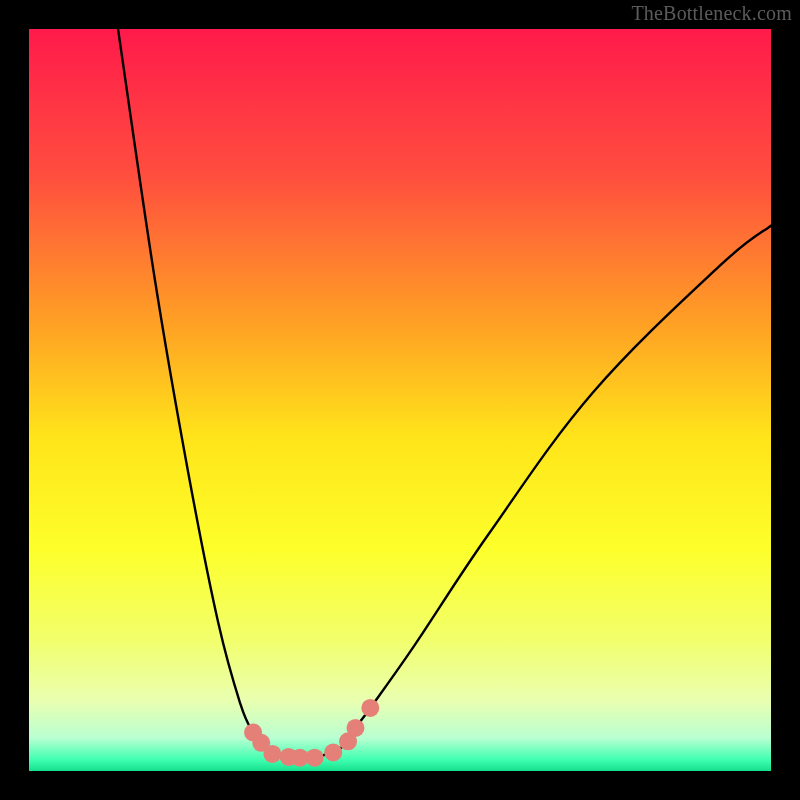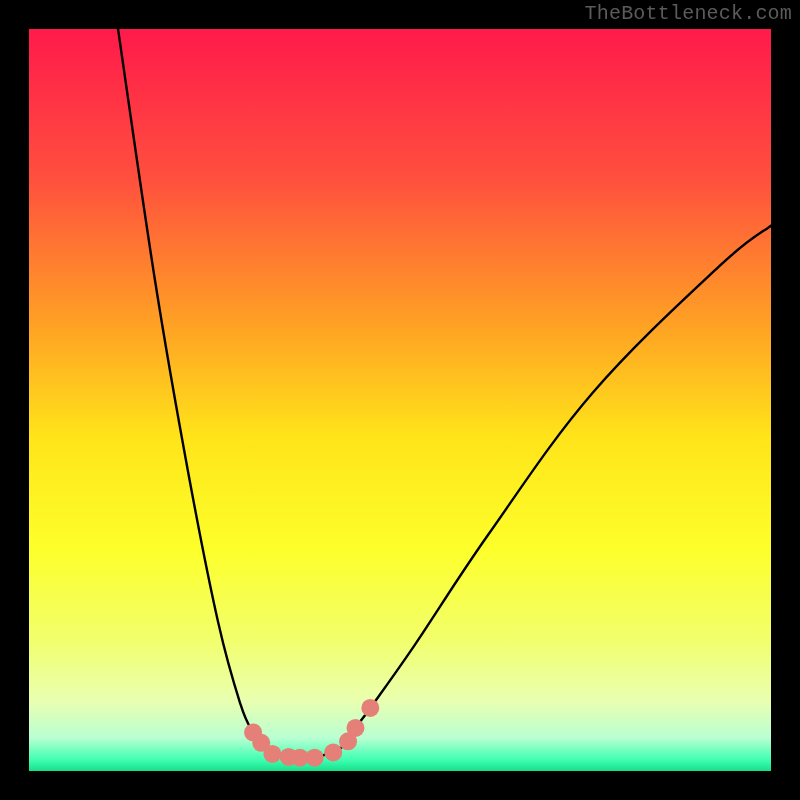--- a/index.html
+++ b/index.html
@@ -10,21 +10,21 @@
   .stage {
     width: 800px;
     height: 800px;
     position: relative;
     background: #000;
   }
   .watermark {
     position: absolute;
     top: 2px;
     right: 8px;
-    font-family: Liberation Mono, monospace;
+    font-family: Liberation Serif, serif;
     font-size: 20px;
     color: #5b5b5b;
     letter-spacing: 0.2px;
     z-index: 5;
     font-weight: 500;
   }
   svg {
     position: absolute;
     left: 0;
     top: 0;

